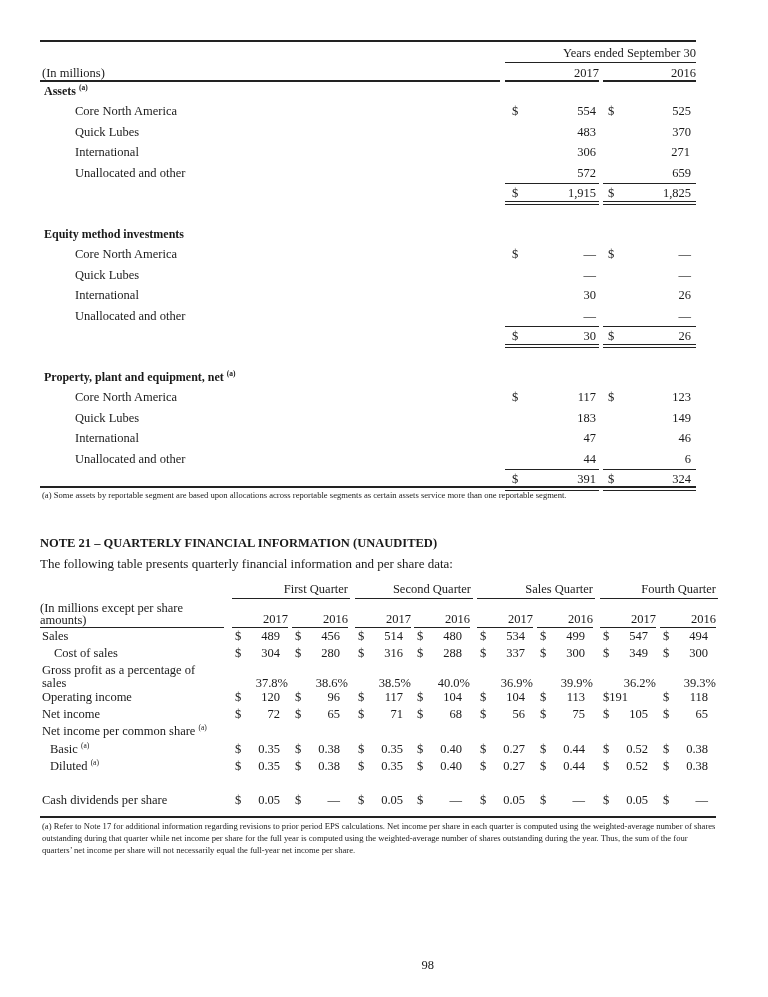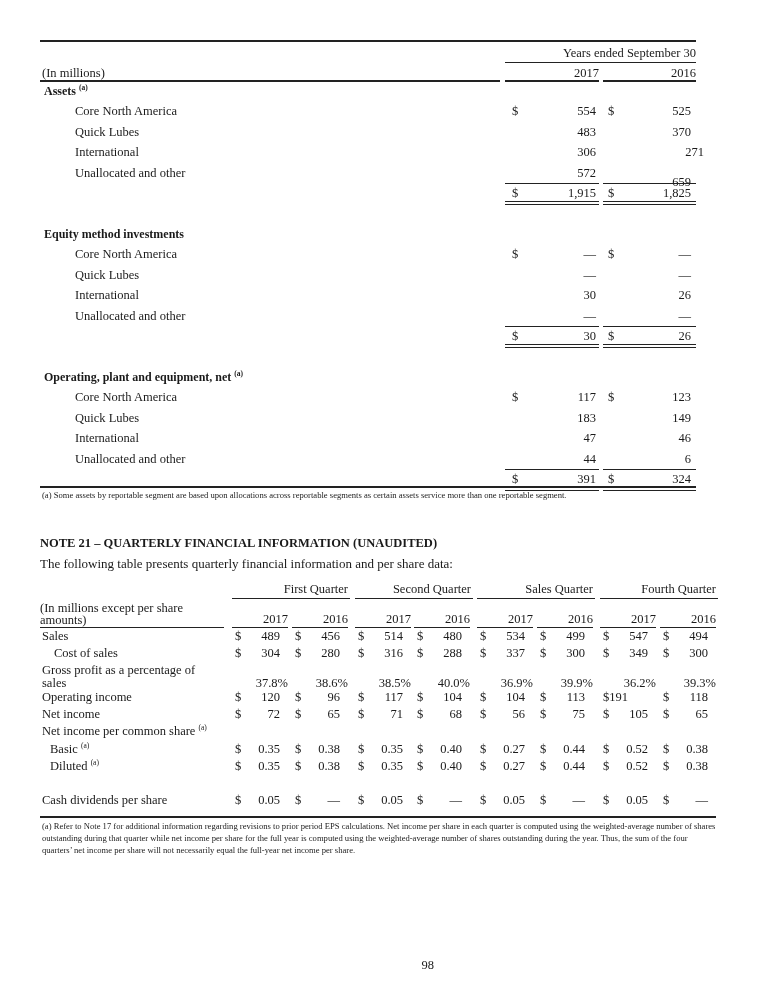--- a/index.html
+++ b/index.html
@@ -35,24 +35,24 @@
       <div class="t" style="left: 75px; top: 104px;">Core North America</div>
       <div class="t" style="left: 512px; top: 104px;">$</div>
       <div class="t" style="left: 608px; top: 104px;">$</div>
       <div class="t r" style="left: 520px; top: 104px; width: 76px;">554</div>
       <div class="t r" style="left: 615px; top: 104px; width: 76px;">525</div>
       <div class="t" style="left: 75px; top: 124.5px;">Quick Lubes</div>
       <div class="t r" style="left: 520px; top: 124.5px; width: 76px;">483</div>
       <div class="t r" style="left: 615px; top: 124.5px; width: 76px;">370</div>
       <div class="t" style="left: 75px; top: 145px;">International</div>
       <div class="t r" style="left: 520px; top: 145px; width: 76px;">306</div>
-      <div class="t r" style="left: 628px; top: 145px; width: 76px;">271</div>
+      <div class="t r" style="left: 614px; top: 145px; width: 76px;">271</div>
       <div class="t" style="left: 75px; top: 165.5px;">Unallocated and other</div>
       <div class="t r" style="left: 520px; top: 165.5px; width: 76px;">572</div>
-      <div class="t r" style="left: 615px; top: 165.5px; width: 76px; margin-top: 9px;">659</div>
+      <div class="t r" style="left: 615px; top: 165.5px; width: 76px;">659</div>
       <div class="line" style="left: 505px; top: 183px; width: 94px; height: 1.2px;"></div>
       <div class="line" style="left: 505px; top: 201px; width: 94px; height: 1px;"></div>
       <div class="line" style="left: 505px; top: 204px; width: 94px; height: 1px;"></div>
       <div class="line" style="left: 603px; top: 183px; width: 93px; height: 1.2px;"></div>
       <div class="line" style="left: 603px; top: 201px; width: 93px; height: 1px;"></div>
       <div class="line" style="left: 603px; top: 204px; width: 93px; height: 1px;"></div>
       <div class="t" style="left: 512px; top: 186px;">$</div>
       <div class="t" style="left: 608px; top: 186px;">$</div>
       <div class="t r" style="left: 520px; top: 186px; width: 76px;">1,915</div>
       <div class="t r" style="left: 615px; top: 186px; width: 76px;">1,825</div>
@@ -74,21 +74,21 @@
       <div class="line" style="left: 505px; top: 326px; width: 94px; height: 1.2px;"></div>
       <div class="line" style="left: 505px; top: 344px; width: 94px; height: 1px;"></div>
       <div class="line" style="left: 505px; top: 347px; width: 94px; height: 1px;"></div>
       <div class="line" style="left: 603px; top: 326px; width: 93px; height: 1.2px;"></div>
       <div class="line" style="left: 603px; top: 344px; width: 93px; height: 1px;"></div>
       <div class="line" style="left: 603px; top: 347px; width: 93px; height: 1px;"></div>
       <div class="t" style="left: 512px; top: 329px;">$</div>
       <div class="t" style="left: 608px; top: 329px;">$</div>
       <div class="t r" style="left: 520px; top: 329px; width: 76px;">30</div>
       <div class="t r" style="left: 615px; top: 329px; width: 76px;">26</div>
-      <div class="t b" style="left: 44px; top: 370px; font-size: 12px;"><span>Operating, plant and equipment, net</span> <sup>(a)</sup></div>
+      <div class="t b" style="left: 44px; top: 370px; font-size: 12px;"><span>Property, plant and equipment, net</span> <sup>(a)</sup></div>
       <div class="t" style="left: 75px; top: 390px;">Core North America</div>
       <div class="t" style="left: 512px; top: 390px;">$</div>
       <div class="t" style="left: 608px; top: 390px;">$</div>
       <div class="t r" style="left: 520px; top: 390px; width: 76px;">117</div>
       <div class="t r" style="left: 615px; top: 390px; width: 76px;">123</div>
       <div class="t" style="left: 75px; top: 410.5px;">Quick Lubes</div>
       <div class="t r" style="left: 520px; top: 410.5px; width: 76px;">183</div>
       <div class="t r" style="left: 615px; top: 410.5px; width: 76px;">149</div>
       <div class="t" style="left: 75px; top: 431px;">International</div>
       <div class="t r" style="left: 520px; top: 431px; width: 76px;">47</div>

